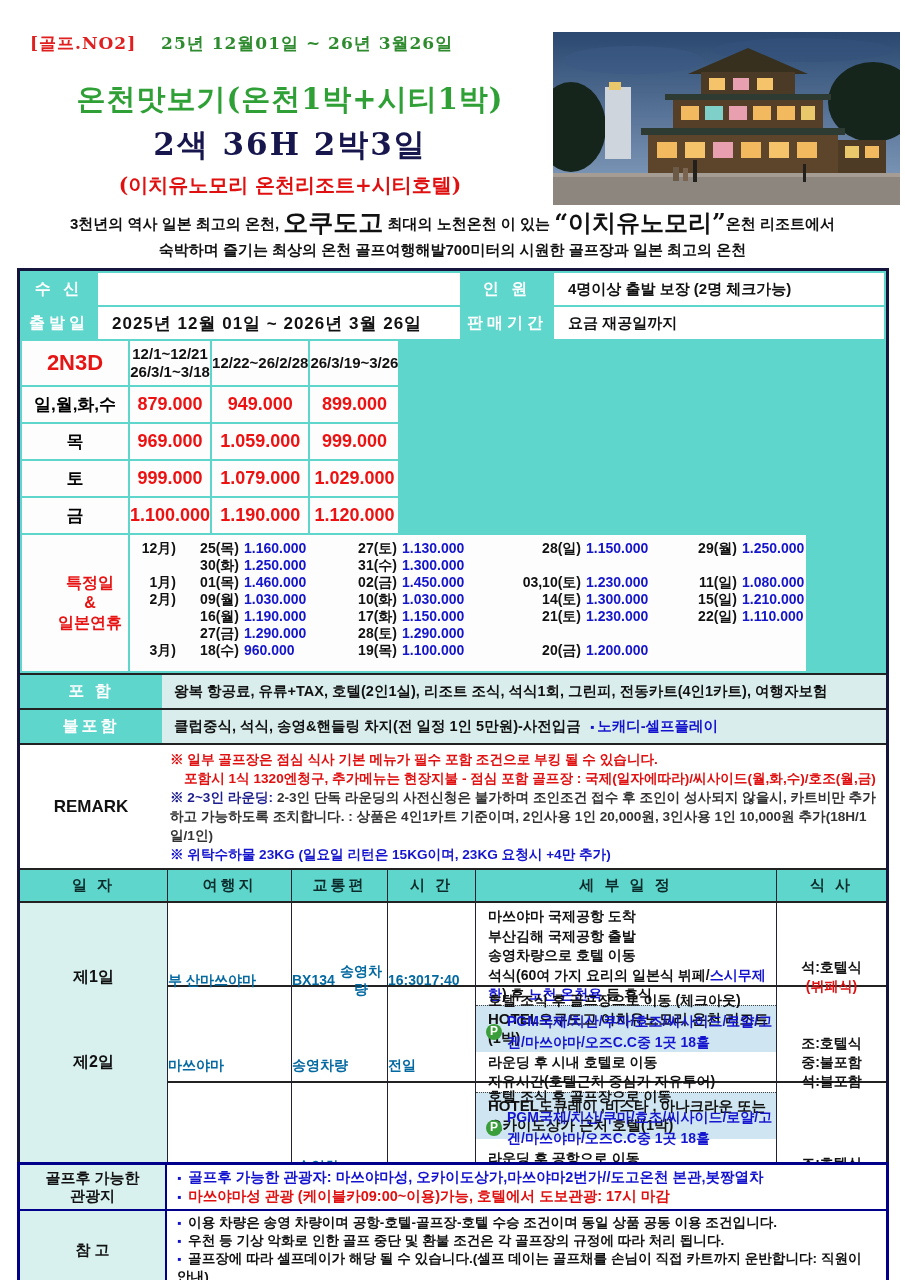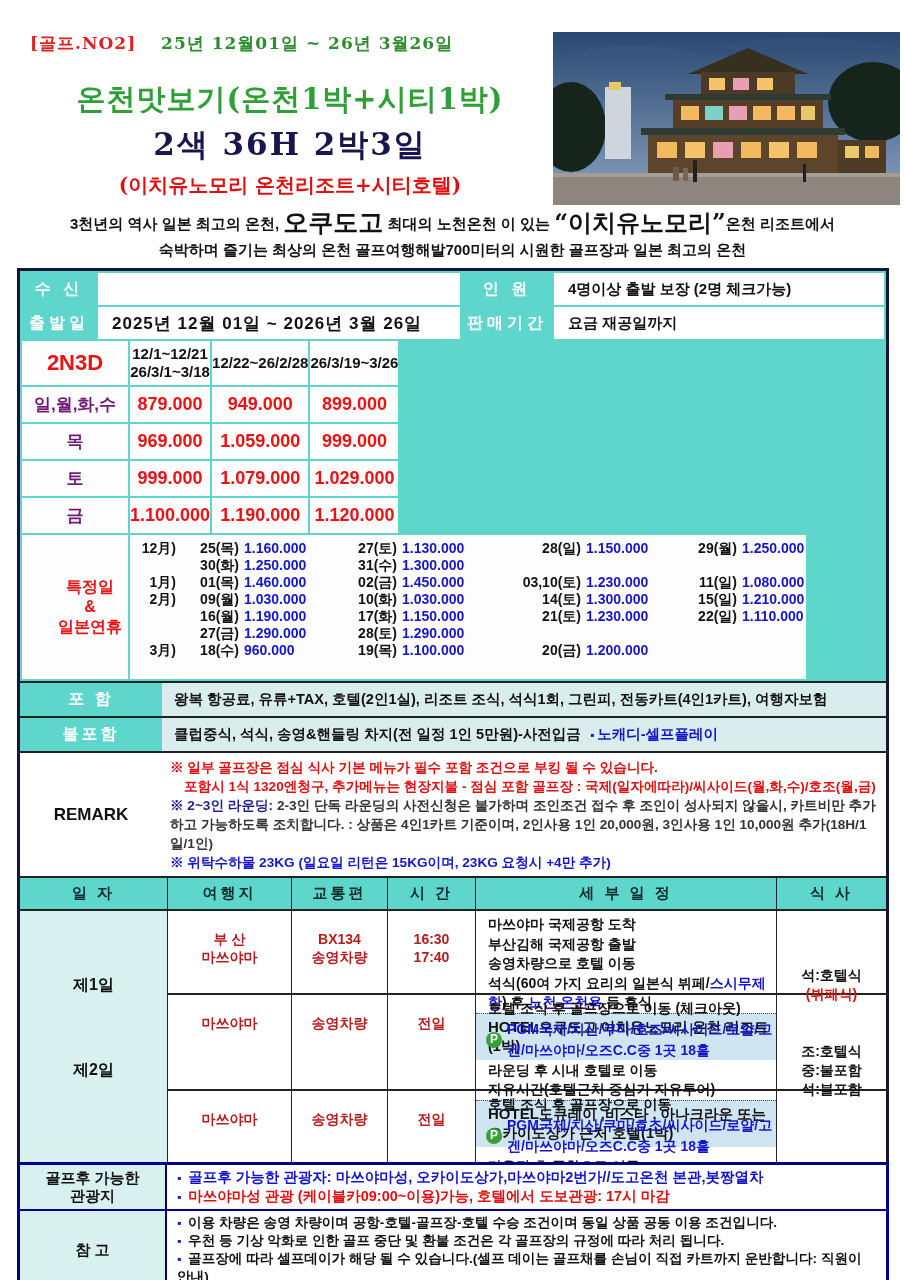--- a/index.html
+++ b/index.html
@@ -29,26 +29,26 @@
   .info-sec .lbl { font-size:16px; letter-spacing:4px; height:32px; }
   .info-sec .val { background:#fff; display:flex; align-items:center; padding-left:14px; font-weight:bold; color:#111; font-size:15px; }
   .info-sec .val.big { font-size:17px; letter-spacing:1px; }
 
   .price-sec { display:grid; grid-template-columns:74px 1fr; background:#5ed6cc; }
   .side-lbl { font-size:17px; letter-spacing:2px; }
   .price-grid { display:grid; grid-template-columns:106px 1fr 1fr 1fr; gap:2px; background:#5ed6cc; padding:0 2px 2px 2px; }
   .pcell { background:#fdfdfd; display:flex; flex-direction:column; align-items:center; justify-content:center; font-weight:bold; }
   .ph { height:44px; font-size:15px; color:#111; line-height:18px; }
   .p2n3d { color:#e81414; font-size:22px; }
-  .pday { height:35px; font-size:17px; color:#701a75; }
+  .pday { height:35px; font-size:17px; color:#000000; }
   .pval { height:35px; font-size:18px; color:#ee1111; }
 
   .special-row { display:grid; grid-template-columns:106px 1fr; gap:2px; background:#5ed6cc; padding:0 2px 2px 2px; }
   .sp-lbl { background:#fdfdfd; display:flex; flex-direction:column; align-items:center; justify-content:center; color:#e81414; font-weight:bold; font-size:16px; line-height:20px; text-align:center;padding-left:30px; }
-  .sp-body { background:#fdfdfd; padding:5px 2px 20px 2px; display:flex; flex-direction:column; justify-content:space-between; }
+  .sp-body { background:#fdfdfd; padding:5px 2px 12px 2px; display:flex; flex-direction:column; justify-content:space-between; }
   .sp-line { display:grid; grid-template-columns:48px 64px 94px 64px 94px 90px 94px 62px 1fr; font-weight:bold; font-size:14px; line-height:17px; }
   .sp-m { color:#111; text-align:right; padding-right:4px; }
   .sp-d { color:#111; text-align:right; padding-right:5px; }
   .sp-p { color:#1515cc; }
 
   .inc-row { display:grid; grid-template-columns:142px 1fr; border-top:2px solid #222; }
   .inc-row .lbl { font-size:16px; letter-spacing:3px; height:33px; }
   .inc-row .body { background:#d9eeec; display:flex; align-items:center; padding-left:12px; font-weight:bold; font-size:14.5px; color:#111; position:relative; }
   .nocaddy { position:absolute; left:428px; color:#1313cf; }
   .sq { color:#1313cf; font-size:12px; margin-right:3px; }
@@ -63,21 +63,21 @@
   .rm-blue { color:#1515d0; }
 
   
   .sch-hdr { display:grid; grid-template-columns:147px 124px 96px 88px 1fr 110px; background:#5ed6cc; border-top:2px solid #222; }
   .sch-hdr div { display:flex; align-items:center; justify-content:center; font-weight:bold; font-size:15px; color:#0c2b2b; height:31px; letter-spacing:3px; border-left:1px solid #223; }
   .sch-hdr div:first-child { border-left:none; }
   .sch-row { display:grid; grid-template-columns:147px 124px 96px 88px 1fr 110px; border-top:2px solid #222; background:#fff; }
   .sch-row > div { border-left:1px solid #223; }
   .sch-row > div:first-child { border-left:none; }
   .dayc { background:#d8f0ee; display:flex; align-items:center; justify-content:center; font-weight:bold; font-size:16px; color:#111; }
-  .colc { display:flex; flex-direction:column; align-items:center; padding-top:19px; font-weight:bold; font-size:14px; color:#b91c1c; line-height:18px; text-align:center; }
+  .colc { display:flex; flex-direction:row; align-items:center; padding-top:5px; font-weight:bold; font-size:14px; color:#0369a1; line-height:18px; text-align:center; }
   .colc .bottom { margin-top:auto; margin-bottom:6px; }
   .detailc { display:flex; flex-direction:column; padding-top:4px; }
   .dline { padding-left:12px; font-weight:bold; font-size:14px; color:#111; line-height:19.5px; }
   .dblue { color:#1515d0; }
   .golf-line { display:flex; align-items:center; gap:5px; padding-left:10px; line-height:21px; }
   .pgm-ico { width:16px; height:16px; border-radius:50%; background:#3a9e3a; color:#fff; font-size:12px; font-weight:bold; display:inline-flex; align-items:center; justify-content:center; flex:0 0 16px; }
   .golf-txt { color:#1515d0; font-weight:bold; font-size:14px; }
   .hotelbar { margin-top:auto; background:#cfe6f2; border-top:1px dotted #444; padding:4px 0 4px 12px; font-weight:bold; color:#111; }
   .hotelbar .hlbl { font-size:15px; }
   .hotelbar .hname { font-size:14.5px; }

